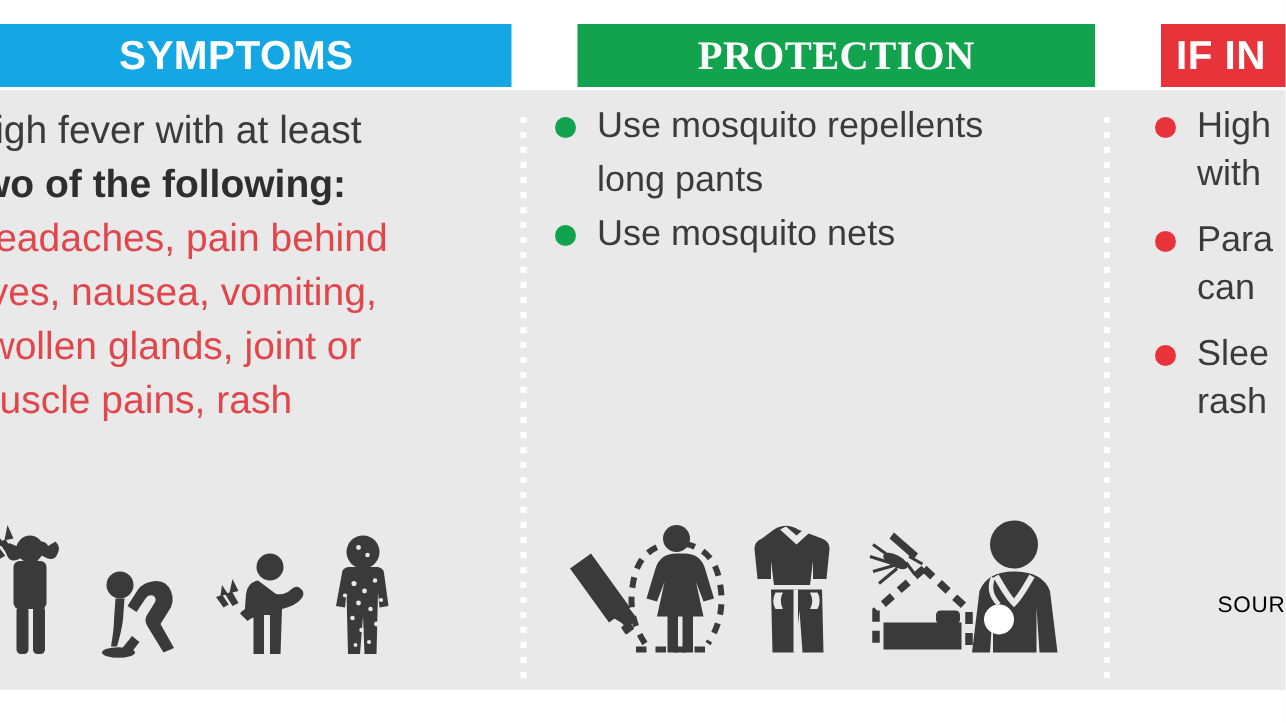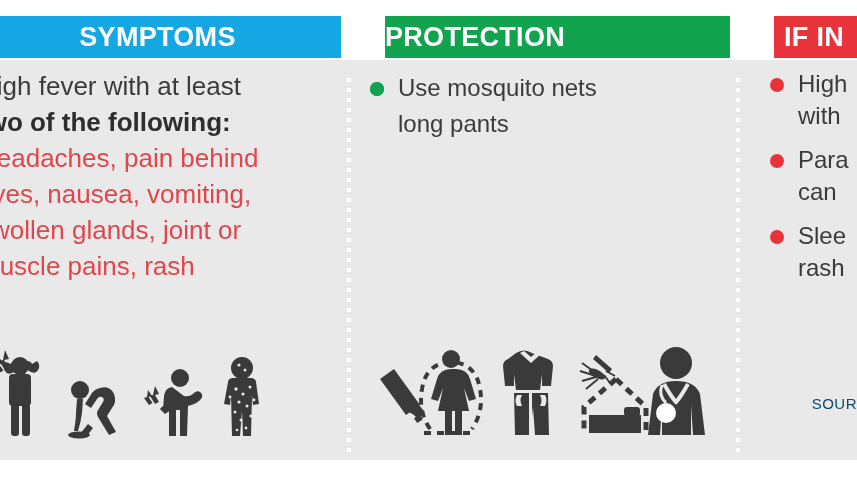--- a/index.html
+++ b/index.html
@@ -47,20 +47,22 @@
     left: -40px;
     width: 367px;
     background: #14a7e4;
     text-align: center;
     padding-left: 0;
   }
   .hdr-protection {
     left: 371px;
     width: 345px;
     background: #11a34e;
+    text-align: center;
+    font-family: Liberation Serif, serif;
   }
   .hdr-infected {
     left: 760px;
     width: 140px;
     background: #e8333a;
     text-align: left;
     padding-left: 10px;
     box-sizing: border-box;
   }
 
@@ -141,21 +143,21 @@
     bottom: 18px;
   }
   .pictos-symptoms { left: -20px; width: 320px; height: 100px; }
   .pictos-protection { left: 368px; width: 360px; height: 105px; }
 
   .source {
     position: absolute;
     right: 0px;
     bottom: 48px;
     font-size: 15px;
-    color: #0c4a6e;
+    color: #000000;
     letter-spacing: 0.5px;
     white-space: nowrap;
   }
 </style>
 </head>
 <body>
 
 <div id="infographic">
 
   <div class="header-row">
@@ -229,27 +231,28 @@
             </g>
           </g>
         </g>
       </svg>
     </div>
 
     <div class="col col-protection">
       <ul class="bullets">
         <li>
           <span class="dot green-dot"></span>
+          <span>Use mosquito repellents</span>
+        </li>
+        <li style="padding-left:30px">
+          <span>long pants</span>
         </li>
         <li>
           <span class="dot green-dot"></span>
           <span>Use mosquito nets</span>
-        </li>
-        <li style="padding-left:30px">
-          <span>long pants</span>
         </li>
       </ul>
     </div>
 
     <div class="pictos pictos-protection">
       <svg width="360" height="105" viewBox="0 0 360 105" xmlns="http://www.w3.org/2000/svg">
         <g fill="#3a3a3a">
 
           <g>
             <path d="M12 42 l14 -10 l26 36 l-14 10 z"></path>

